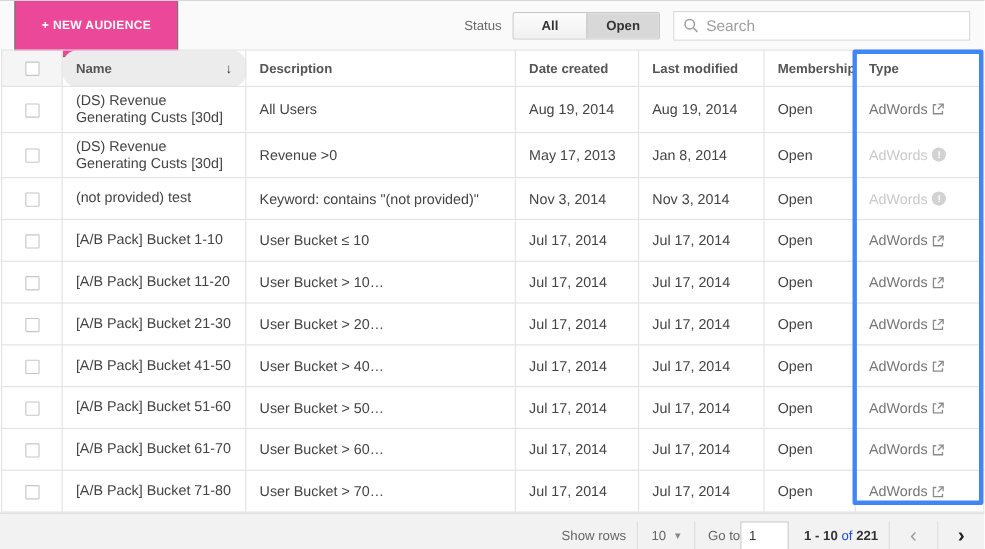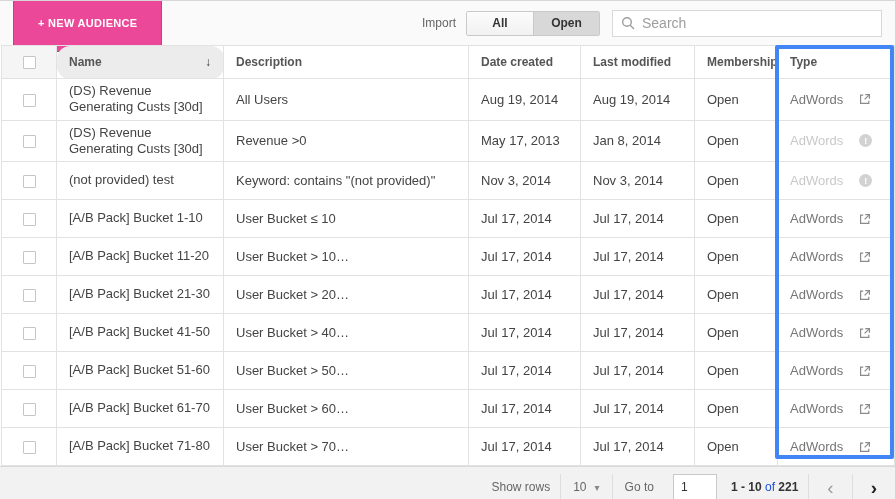--- a/index.html
+++ b/index.html
@@ -121,21 +121,21 @@
     display: inline-block;
     width: 13px;
     height: 13px;
     border: 1px solid #c6c6c6;
     border-radius: 1px;
     background: #fff;
     cursor: pointer;
     vertical-align: middle;
   }
   td .two-line { line-height: 1.25; }
-  .type-wrap { display: inline-flex; align-items: center; gap: 16px; color: #757575; cursor: pointer; }
+  .type-wrap { display: inline-flex; align-items: center; gap: 4px; color: #757575; cursor: pointer; }
   .type-wrap .ext-icon { display: inline-block; }
   .type-wrap .info-icon { display: none; }
   tr.muted-type .type-wrap { color: #c9c9c9; cursor: default; }
   tr.muted-type .info-icon { display: inline-flex; }
   .info-icon {
     width: 13px;
     height: 13px;
     border-radius: 50%;
     background: #d2d2d2;
     color: #fff;
@@ -173,21 +173,21 @@
   .footer .vdiv { width: 1px; height: 26px; background: #ddd; margin: 0 10px; }
   .rows-select {
     display: inline-flex;
     align-items: center;
     gap: 8px;
     color: #666;
     cursor: pointer;
     padding: 4px 2px;
   }
   .rows-select .caret { font-size: 10px; color: #888; }
-  .goto-label { margin: 0 19px 0 2px; text-align: center; }
+  .goto-label { margin: 0 0 0 2px; text-align: center; }
   .goto-input {
     width: 44px;
     height: 27px;
     border: 1px solid #c9c9c9;
     background: #fff;
     font-family: inherit;
     font-size: 12px;
     color: #333;
     padding-left: 7px;
     outline: none;
@@ -205,21 +205,21 @@
   }
   .pg-prev { color: #9a9a9a; }
   .pg-next { color: #222; font-weight: bold; }
 </style>
 </head>
 <body>
 
 <div class="toolbar">
   <button class="btn-new">+ NEW AUDIENCE</button>
   <div class="toolbar-spacer"></div>
-  <span class="status-label">Import</span>
+  <span class="status-label">Status</span>
   <div class="segmented">
     <button>All</button>
     <button class="selected">Open</button>
   </div>
   <div class="search-box">
     <svg width="14" height="14" viewBox="0 0 14 14">
       <circle cx="6" cy="6" r="4.3" fill="none" stroke="#9e9e9e" stroke-width="1.4"></circle>
       <line x1="9.3" y1="9.3" x2="13" y2="13" stroke="#9e9e9e" stroke-width="1.4"></line>
     </svg>
     <input type="text" placeholder="Search" style="">

